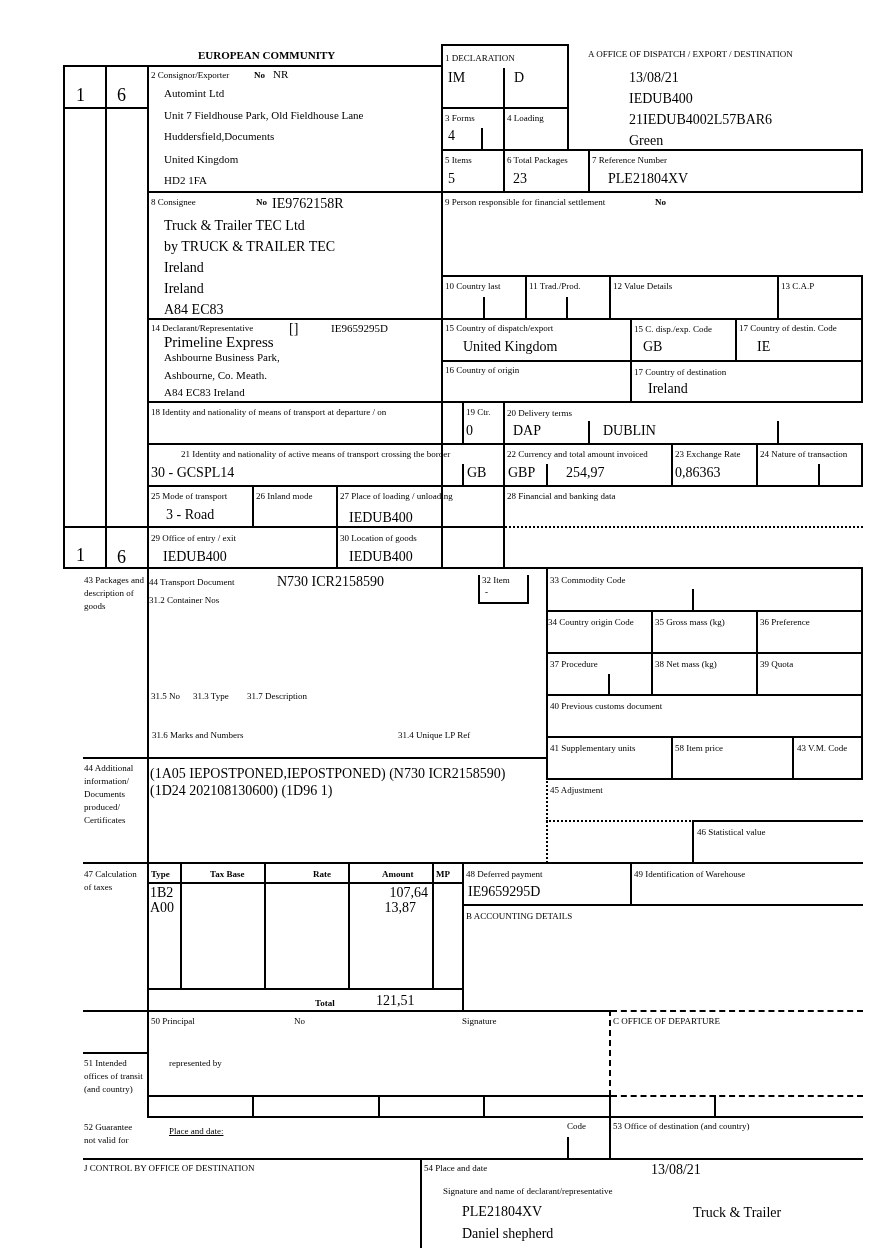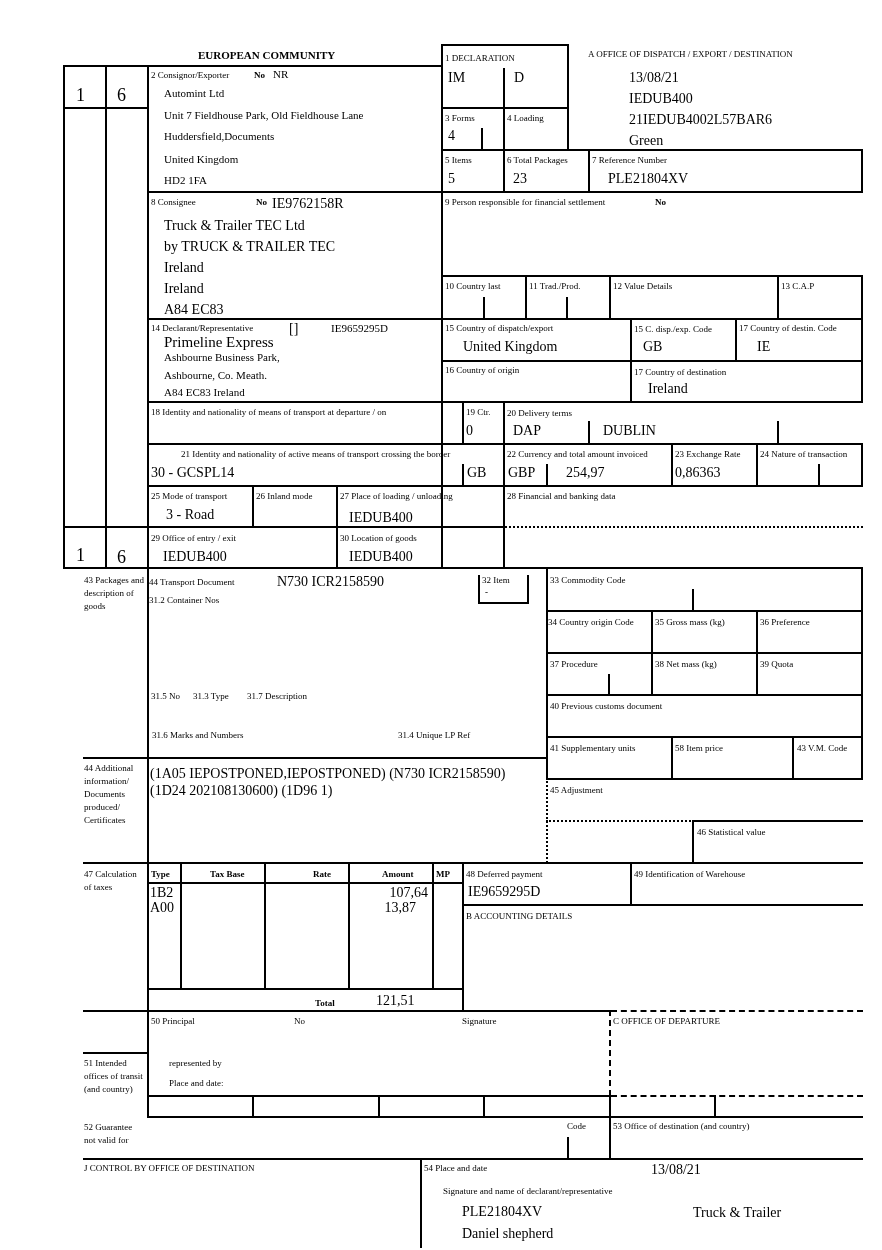--- a/index.html
+++ b/index.html
@@ -279,21 +279,21 @@
 
 <div class="t lbl" style="left:466px;top:869px;">48 Deferred payment</div>
 <div class="t val" style="left:468px;top:884px;">IE9659295D</div>
 <div class="t lbl" style="left:634px;top:869px;">49 Identification of Warehouse</div>
 <div class="t lbl" style="left:466px;top:911px;">B ACCOUNTING DETAILS</div>
 
 <div class="t lbl" style="left:151px;top:1016px;">50 Principal</div>
 <div class="t lbl" style="left:294px;top:1016px;">No</div>
 <div class="t lbl" style="left:462px;top:1016px;">Signature</div>
 <div class="t lbl" style="left:169px;top:1058px;">represented by</div>
-<div class="t lbl" style="left:169px;top:1078px;">Place and date:</div>
+<div class="t lbl" style="left:169px;top:1126px;text-decoration:underline;">Place and date:</div>
 <div class="t lbl multi small" style="left:84px;top:1057px;width:60px;">51 Intended offices of transit (and country)</div>
 <div class="t lbl" style="left:613px;top:1016px;">C OFFICE OF DEPARTURE</div>
 
 <div class="t lbl multi small" style="left:84px;top:1121px;width:60px;">52 Guarantee not valid for</div>
 <div class="t lbl" style="left:567px;top:1121px;">Code</div>
 <div class="t lbl" style="left:613px;top:1121px;">53 Office of destination (and country)</div>
 
 <div class="t lbl" style="left:84px;top:1163px;">J CONTROL BY OFFICE OF DESTINATION</div>
 <div class="t lbl" style="left:424px;top:1163px;">54 Place and date</div>
 <div class="t val" style="left:651px;top:1162px;">13/08/21</div>

